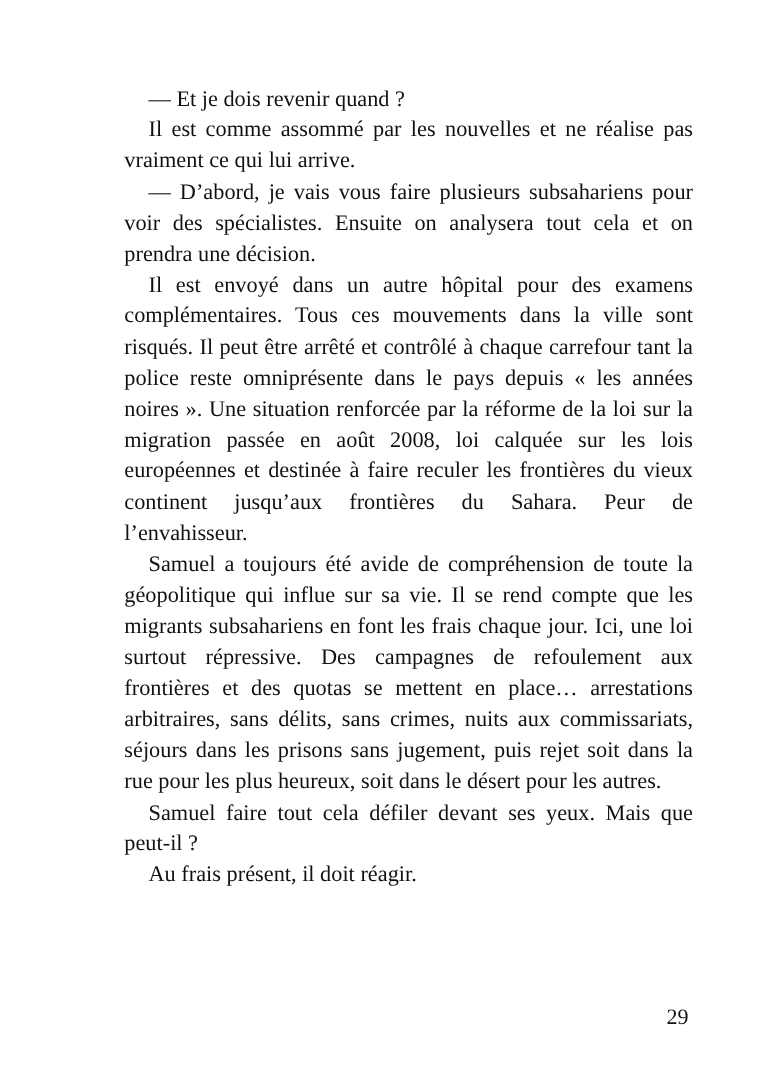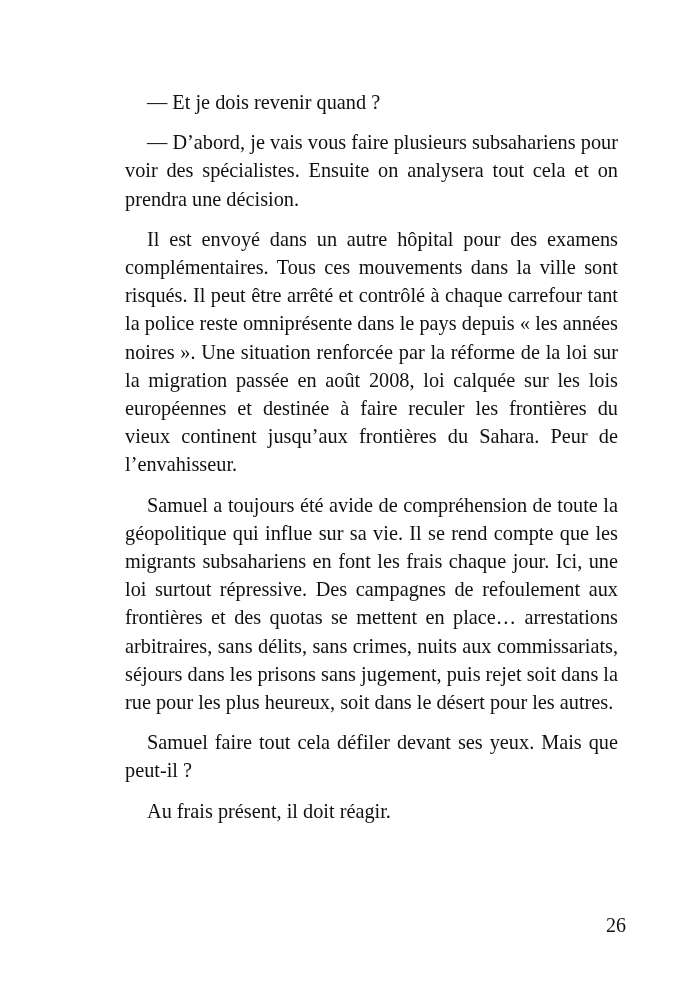--- a/index.html
+++ b/index.html
@@ -9,40 +9,41 @@
     left: 113px;
     top: 76px;
     width: 517px;
     font-family: "Liberation Serif", "DejaVu Serif", serif;
     font-size: 20.3px;
     line-height: 28.2px;
     color: #111111;
     text-align: justify;
   }
   .para {
-    margin: 12px;
+    margin: 0;
     text-indent: 22px;
     text-align: justify;
     hyphens: none;
     font-family: Liberation Serif, serif;
   }
   .page-number {
     position: absolute;
     left: 606px;
     top: 914px;
     font-family: "Liberation Serif", "DejaVu Serif", serif;
     font-size: 20px;
     color: #111111;
   }
 </style>
 </head>
 <body>
 
 <div class="page">
   <p class="para">— Et je dois revenir quand ?</p>
+  <p class="para">Il est comme assommé par les nouvelles et ne réalise pas vraiment ce qui lui arrive.</p>
   <p class="para">— D’abord, je vais vous faire plusieurs subsahariens pour voir des spécialistes. Ensuite on analysera tout cela et on prendra une décision.</p>
   <p class="para">Il est envoyé dans un autre hôpital pour des examens complémentaires. Tous ces mouvements dans la ville sont risqués. Il peut être arrêté et contrôlé à chaque carrefour tant la police reste omniprésente dans le pays depuis « les années noires ». Une situation renforcée par la réforme de la loi sur la migration passée en août 2008, loi calquée sur les lois européennes et destinée à faire reculer les frontières du vieux continent jusqu’aux frontières du Sahara. Peur de l’envahisseur.</p>
   <p class="para">Samuel a toujours été avide de compréhension de toute la géopolitique qui influe sur sa vie. Il se rend compte que les migrants subsahariens en font les frais chaque jour. Ici, une loi surtout répressive. Des campagnes de refoulement aux frontières et des quotas se mettent en place… arrestations arbitraires, sans délits, sans crimes, nuits aux commissariats, séjours dans les prisons sans jugement, puis rejet soit dans la rue pour les plus heureux, soit dans le désert pour les autres.</p>
   <p class="para">Samuel faire tout cela défiler devant ses yeux. Mais que peut-il ?</p>
   <p class="para">Au frais présent, il doit réagir.</p>
 </div>
 
-<div class="page-number">26</div>
+<div class="page-number">29</div>
 
 </body></html>

